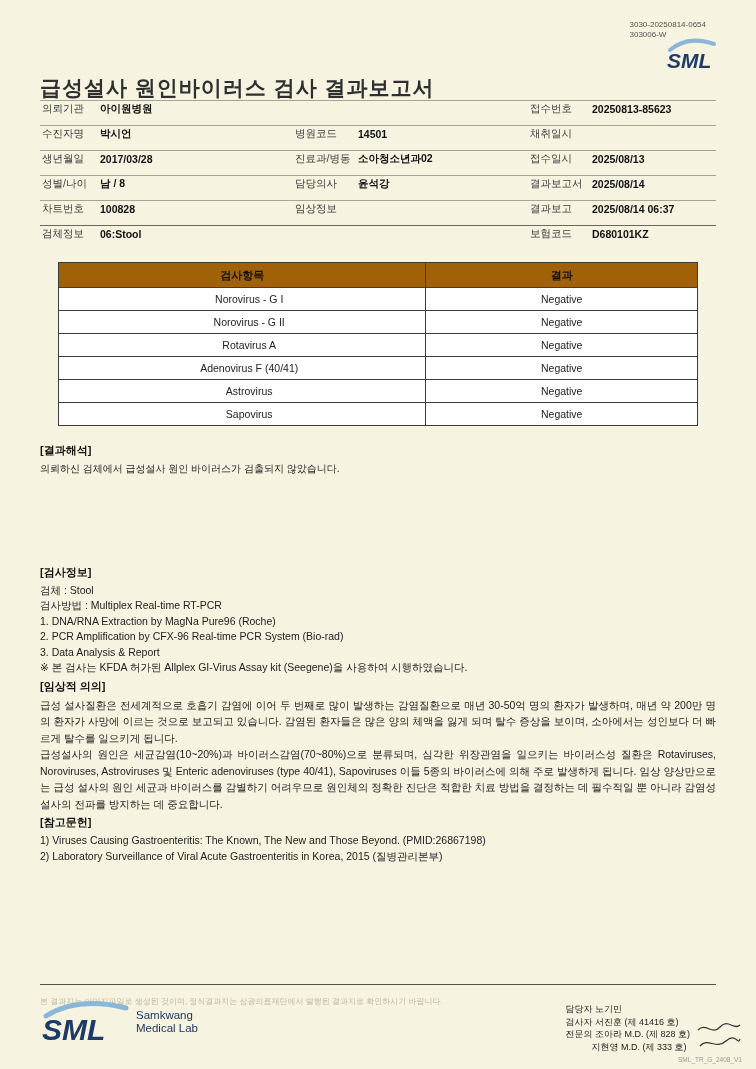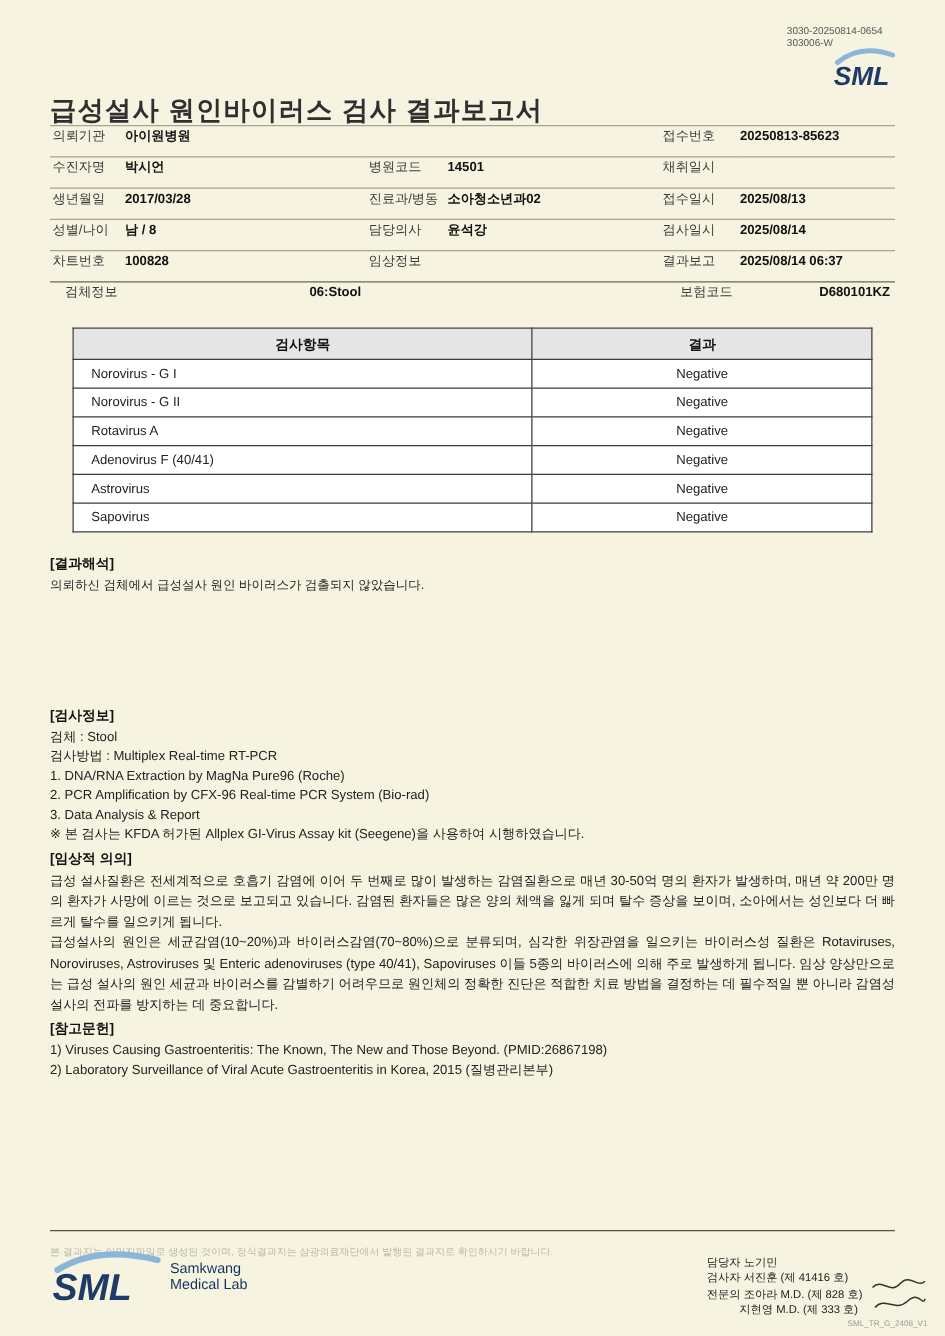--- a/index.html
+++ b/index.html
@@ -23,37 +23,37 @@
 
   
   .info-table {
     position:absolute; top:100px; left:40px; width:676px;
     border-collapse:collapse; table-layout:fixed; font-size:10.5px;
     border-top:1px solid #a8a492;
   }
   .info-table td { height:25px; vertical-align:middle; padding:0 4px 8px 2px; overflow:hidden; white-space:nowrap; }
   .info-table tr { border-bottom:1px solid #a8a492; }
   .info-table tr.heavy { border-bottom:1.5px solid #6b675a; }
-  .info-table tr:last-child { border-bottom:none;text-align:right; }
+  .info-table tr:last-child { border-bottom:none; }
   .info-table .lbl { color:#3a3a3a; font-weight:400; }
   .info-table .val { color:#111; font-weight:700; }
 
   
   .results-table {
     position:absolute; top:262px; left:58px; width:640px;
     border-collapse:collapse; background:#ffffff;
     border:1.5px solid #3c3c3c; font-size:10.5px;
   }
   .results-table th, .results-table td { border:1px solid #3c3c3c; }
   .results-table th {
-    background:#e5e5e5; font-weight:700; font-size:11px;
+    background:#a16207; font-weight:700; font-size:11px;
     height:25px; text-align:center; color:#111;
   }
   .results-table td { height:23px; }
-  .results-table td.item { padding-left:14px; text-align:left; }
+  .results-table td.item { padding-left:14px; text-align:center; }
   .results-table td.result { text-align:center; }
 
   
   .sections { position:absolute; top:443px; left:40px; width:676px; }
   .sec-heading { font-weight:700; font-size:11px; color:#111; margin-bottom:3px; }
   .sec-body { font-size:10.5px; line-height:15.5px; color:#222; white-space:pre-line; }
   .sec-interpretation .sec-body { font-size:10px; }
   .sec-testinfo { margin-top:88px; }
   .sec-clinical { margin-top:3px; }
   .sec-clinical .sec-body { line-height:16.5px; text-align:justify; }
@@ -129,21 +129,21 @@
         <td class="lbl">진료과/병동</td>
         <td class="val">소아청소년과02</td>
         <td class="lbl">접수일시</td>
         <td class="val">2025/08/13</td>
       </tr>
       <tr>
         <td class="lbl">성별/나이</td>
         <td class="val">남 / 8</td>
         <td class="lbl">담당의사</td>
         <td class="val">윤석강</td>
-        <td class="lbl">검사일시</td>
+        <td class="lbl">결과보고서</td>
         <td class="val">2025/08/14</td>
       </tr>
       <tr class="heavy">
         <td class="lbl">차트번호</td>
         <td class="val">100828</td>
         <td class="lbl">임상정보</td>
         <td class="val"></td>
         <td class="lbl">결과보고</td>
         <td class="val">2025/08/14 06:37</td>
       </tr>

